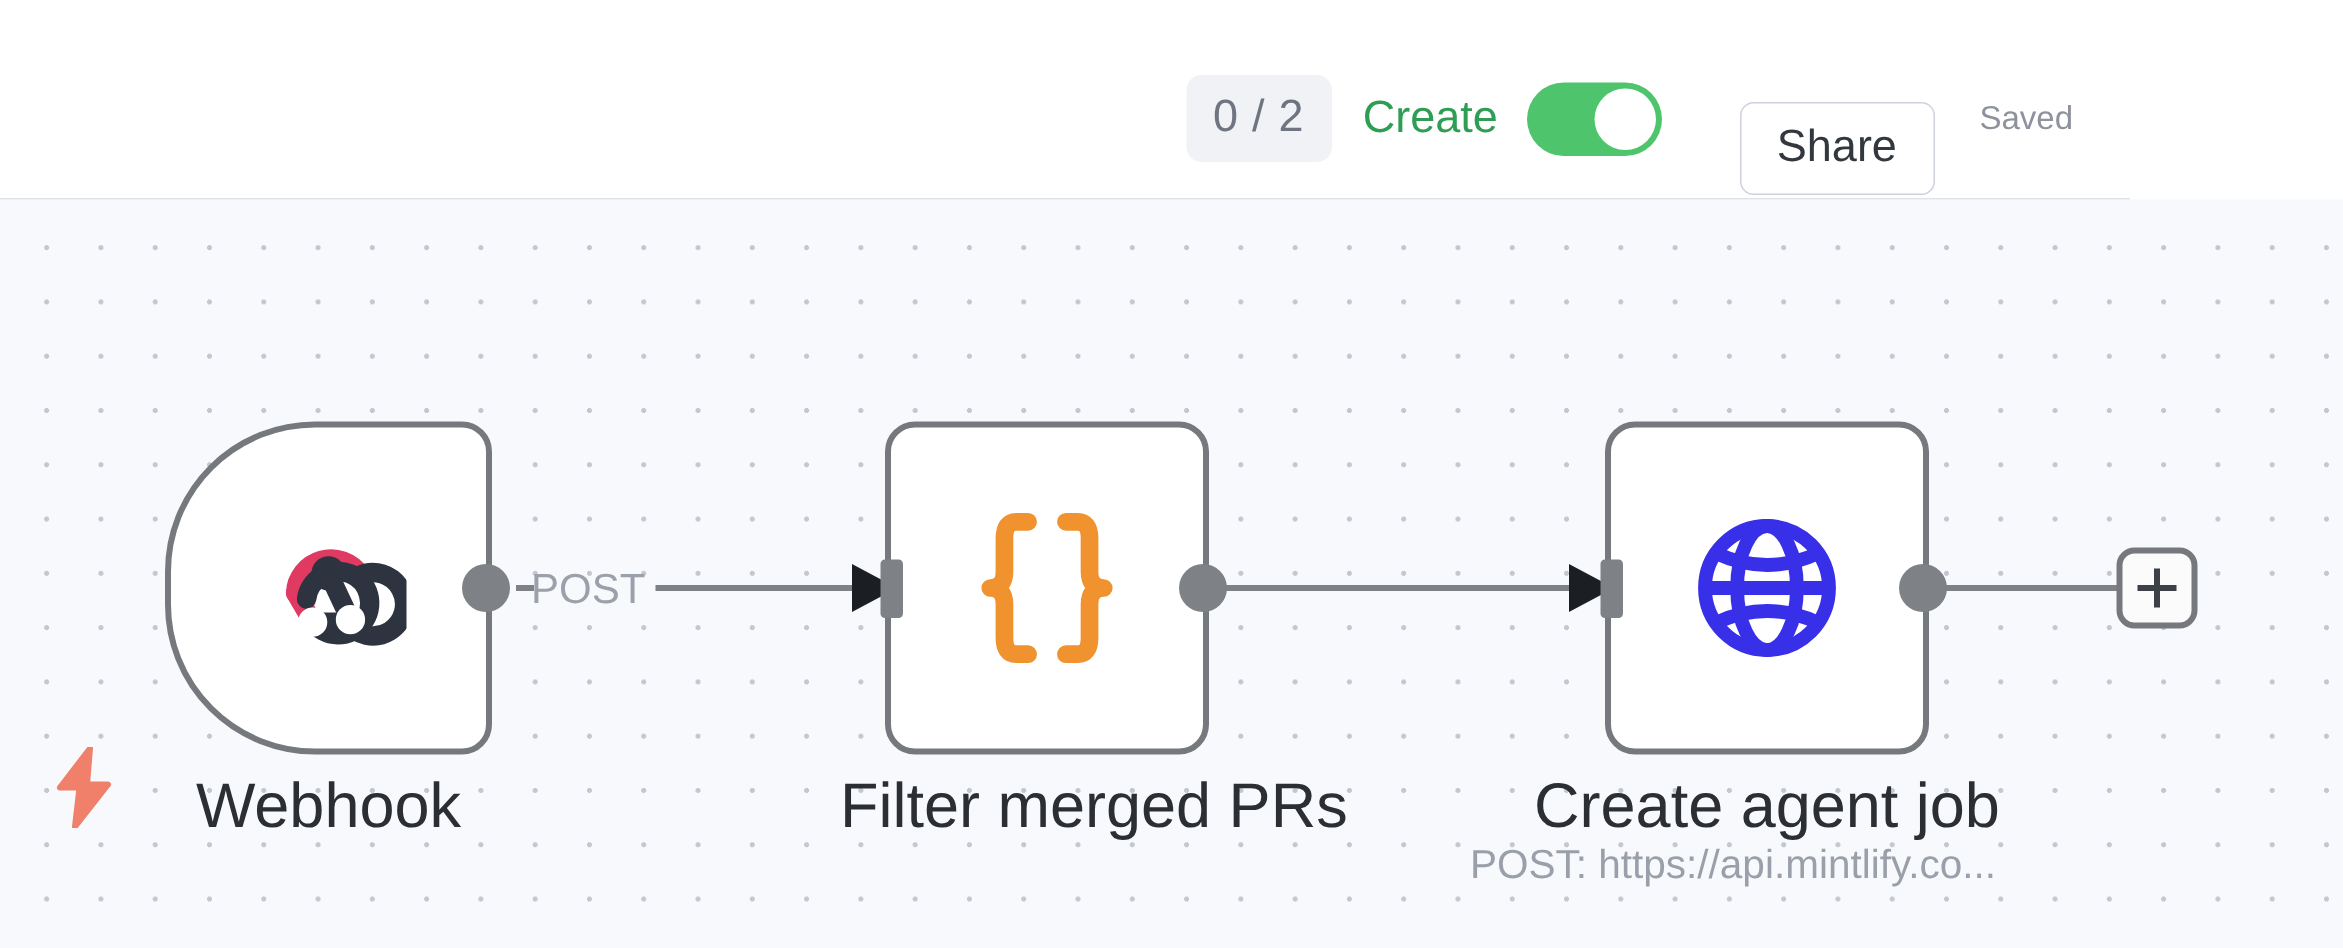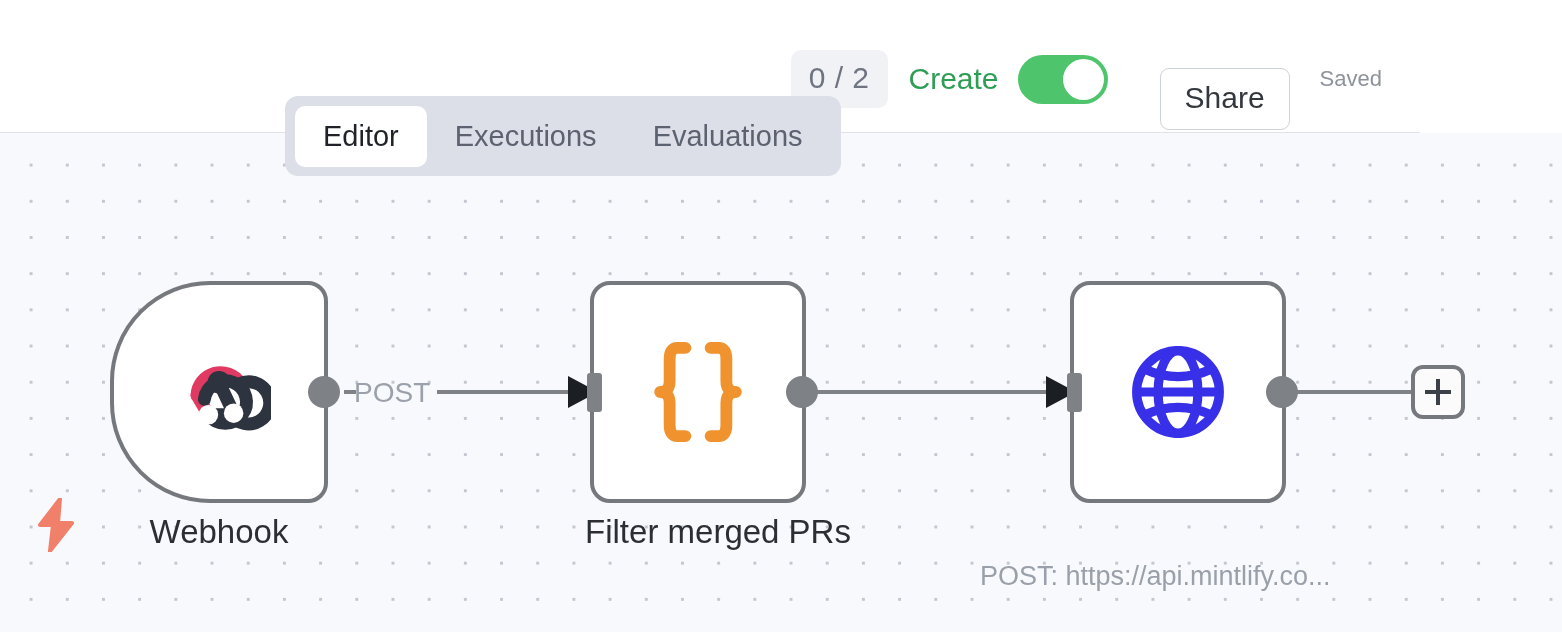--- a/index.html
+++ b/index.html
@@ -177,21 +177,21 @@
     background: #7e8186;
     top: 50%;
     margin-top: -19.5px;
     left: -7px;
     cursor: pointer;
   }
 
   .node-label {
     position: absolute;
     text-align: center;
-    font-size: 33px;
+    font-size: 42px;
     color: #2b2e33;
     white-space: nowrap;
   }
   .node-sublabel {
     position: absolute;
     font-size: 27px;
     color: #9aa0aa;
     white-space: nowrap;
   }
 
@@ -236,25 +236,20 @@
       <div class="count-badge">0 / 2</div>
       <div class="active-label">Create</div>
       <div class="toggle">
         <div class="knob"></div>
       </div>
       <button class="share-btn">Share</button>
       <div class="saved-label">Saved</div>
     </div>
   </div>
 
-  <div class="tabbar">
-    <div class="tab active">Editor</div>
-    <div class="tab">Executions</div>
-    <div class="tab">Evaluations</div>
-  </div>
 
   <div class="canvas">
 
     <svg class="wires" viewBox="0 0 1562 499">
 
       <line x1="437" y1="259" x2="576" y2="259" stroke="#7e8186" stroke-width="4"></line>
       <polygon points="568,243 598,259 568,275" fill="#1b1e23"></polygon>
 
       <line x1="344" y1="259" x2="356" y2="259" stroke="#7e8186" stroke-width="4"></line>
 
@@ -312,20 +307,21 @@
           <circle cx="32" cy="32" r="27"></circle>
           <ellipse cx="32" cy="32" rx="13" ry="27"></ellipse>
           <line x1="5" y1="32" x2="59" y2="32"></line>
           <path d="M10 17 Q32 27 54 17"></path>
           <path d="M10 47 Q32 37 54 47"></path>
         </g>
       </svg>
       <div class="port-in"></div>
       <div class="port-out"></div>
     </div>
+    <div class="node-label" style="left:1020px; top:380px; width:316px;">Create agent job</div>
     <div class="node-sublabel" style="left:980px; top:428px; width:396px;">POST: https://api.mintlify.co...</div>
 
     <div class="add-btn" style="left:1411px; top:232px;">
       <span class="plus-h"></span>
       <span class="plus-v"></span>
     </div>
 
   </div>
 </div>
 

